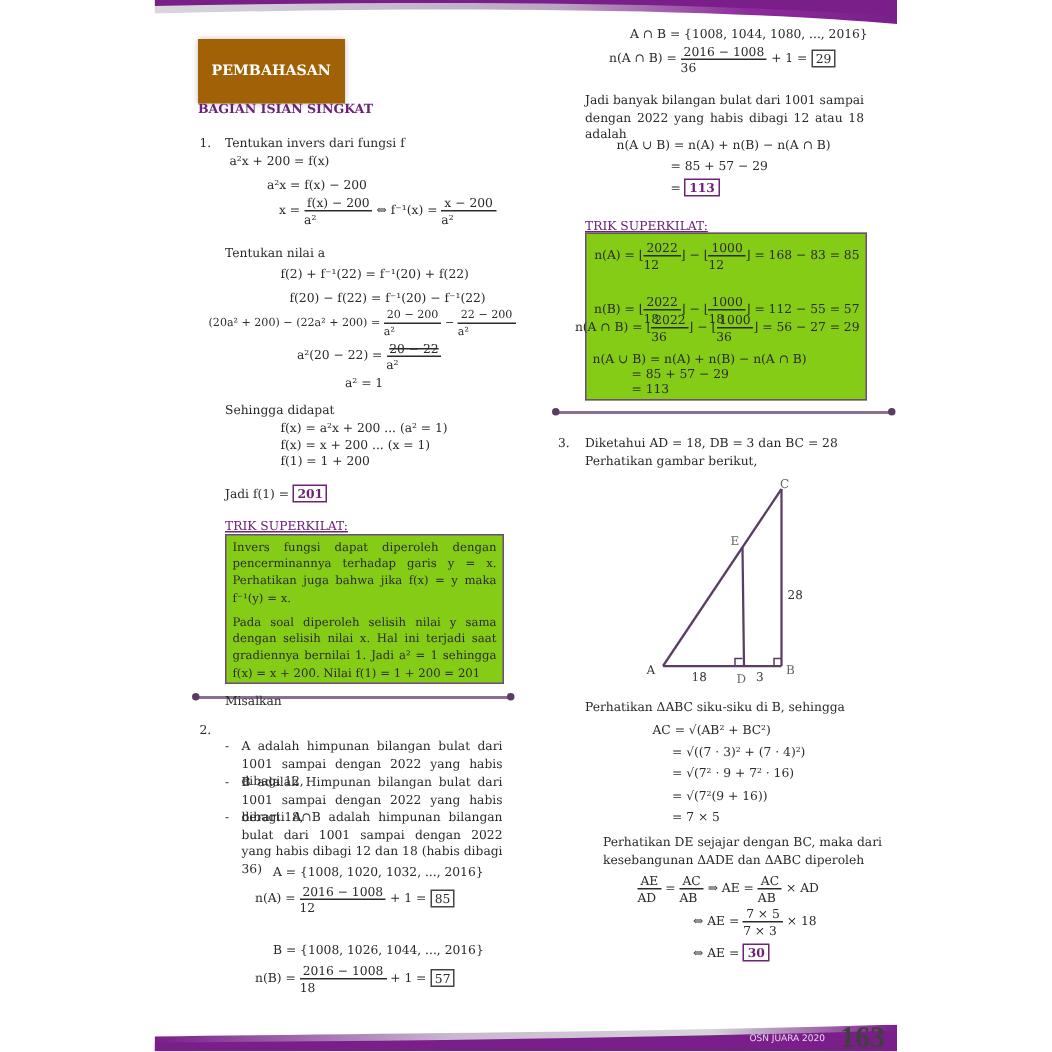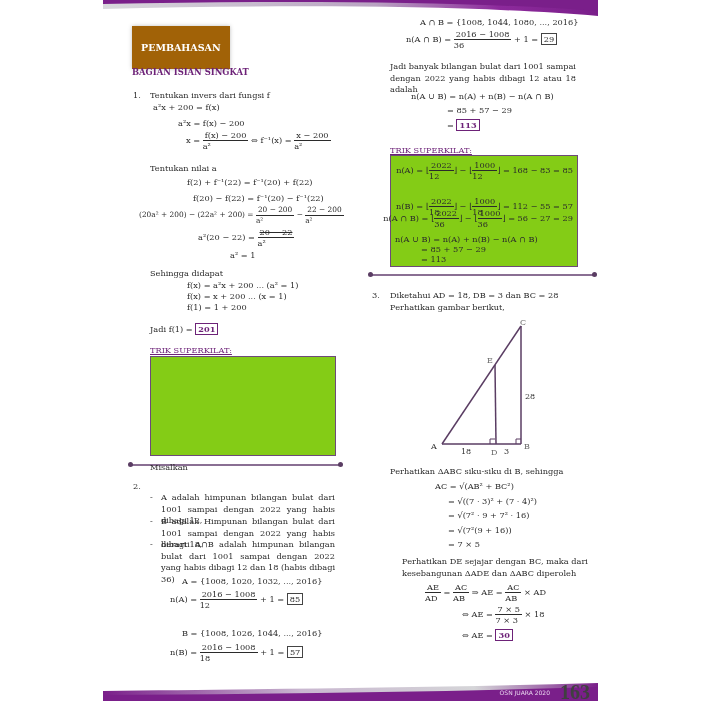--- a/index.html
+++ b/index.html
@@ -77,20 +77,22 @@
 <div class="abs" style="left:187px;top:280px">f(x) = a²x + 200   ... (a² = 1)</div>
 <div class="abs" style="left:187px;top:291px">f(x) = x + 200      ... (x = 1)</div>
 <div class="abs" style="left:187px;top:302px">f(1) = 1 + 200</div>
 <div class="abs" style="left:150px;top:323px">
   <span>Jadi f(1) =</span>
   <span class="ans">201</span>
 </div>
 
 <div class="abs trik-h" style="left:150px;top:345px">TRIK SUPERKILAT:</div>
 <div class="box" style="left:150px;top:356px;width:184px;height:98px">
+  <div class="abs just" style="left:4px;top:2px;width:176px;font-size:7.8px;line-height:11.2px">Invers fungsi dapat diperoleh dengan pencerminannya terhadap garis y = x. Perhatikan juga bahwa jika f(x) = y maka f⁻¹(y) = x.</div>
+  <div class="abs just" style="left:4px;top:52px;width:176px;font-size:7.8px;line-height:11.2px">Pada soal diperoleh selisih nilai y sama dengan selisih nilai x. Hal ini terjadi saat gradiennya bernilai 1. Jadi a² = 1 sehingga f(x) = x + 200. Nilai f(1) = 1 + 200 = 201</div>
 </div>
 <div class="divider" style="left:130px;top:464px;width:211px"></div>
 
 <div class="abs" style="left:133px;top:481px">2.</div>
 <div class="abs" style="left:150px;top:462px">Misalkan</div>
 <div class="abs" style="left:150px;top:492px">-</div>
 <div class="abs just" style="left:161px;top:492px;width:174px">A adalah himpunan bilangan bulat dari 1001 sampai dengan 2022 yang habis dibagi 12,</div>
 <div class="abs" style="left:150px;top:516px">-</div>
 <div class="abs just" style="left:161px;top:516px;width:174px">B adalah Himpunan bilangan bulat dari 1001 sampai dengan 2022 yang habis dibagi 18,</div>
 <div class="abs" style="left:150px;top:539px">-</div>

